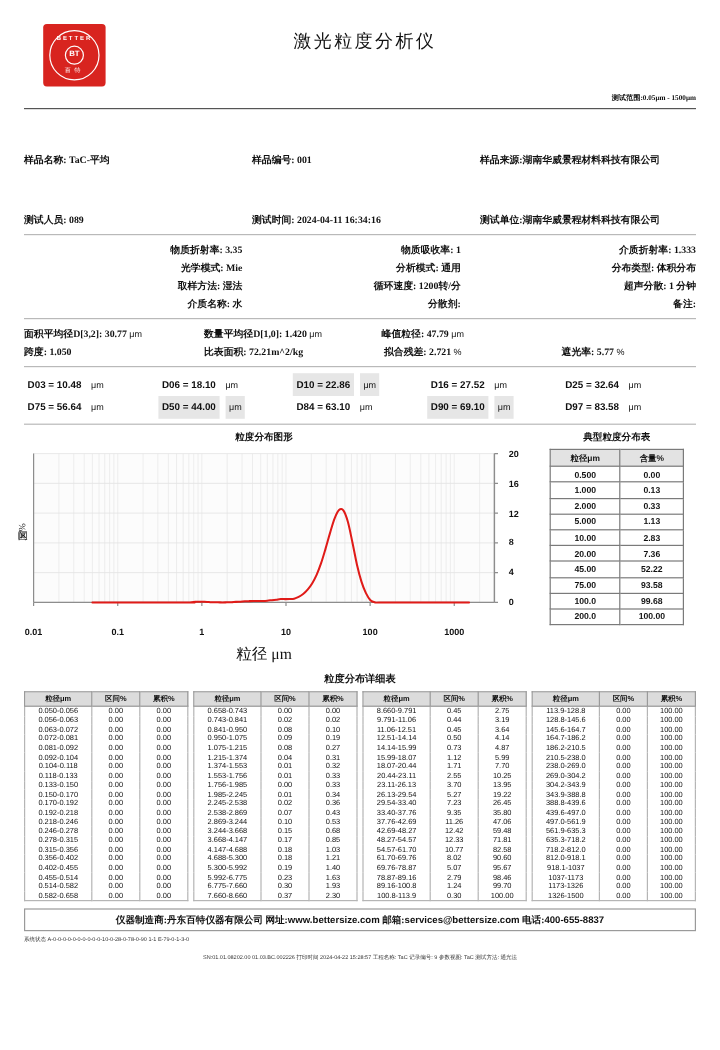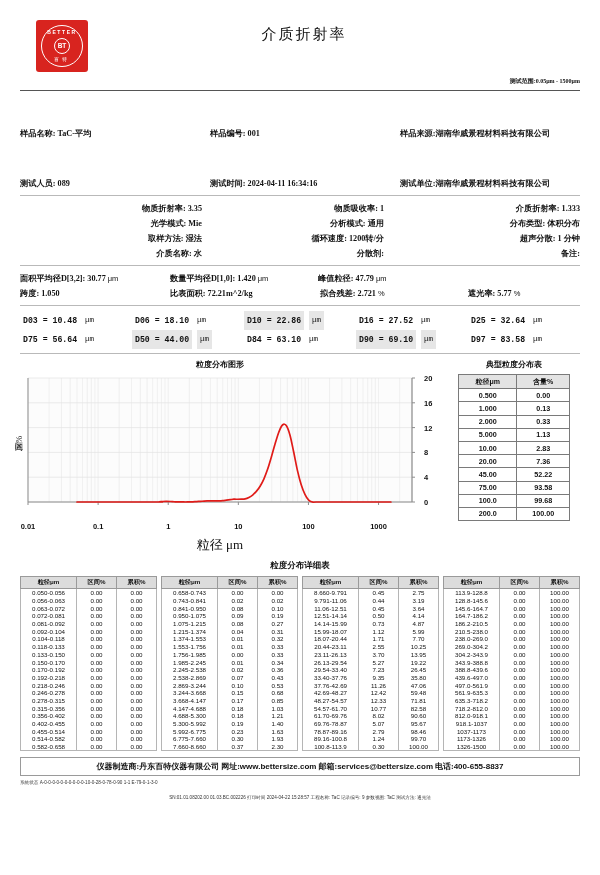--- a/index.html
+++ b/index.html
@@ -48,21 +48,21 @@
   .param-row { display:flex; font-size:8.2px; font-weight:bold; line-height:15px;text-align:right; }
   .p1 { width:182px; } .p2 { width:182px; } .p3 { flex:1; }
 
   
   .stat-row { display:flex; font-size:8.2px; font-weight:bold; line-height:15px; }
   .s1 { width:150px; } .s2 { width:150px; } .s3 { width:148px; } .s4 { flex:1; }
   .unit { font-family:"Liberation Sans",sans-serif; font-weight:normal; font-size:7.5px; }
 
   
   .d-row { display:flex; font-size:8.2px; font-weight:bold; line-height:17px;
-           font-family:Liberation Mono, monospace; }
+           font-family:Liberation Sans, sans-serif; }
   .d-cell { flex:1; display:flex; align-items:center; }
   .d-cell .lbl { display:inline-block; padding:1px 3px; }
   .d-cell.hl .lbl { background:#e6e6e6; }
   .d-cell .u { margin-left:5px; font-weight:normal; font-size:7.5px; }
   .d-cell.hl .u { background:#e6e6e6; padding:1px 3px; }
 
   
   .chart-wrap { display:flex; margin-top:1px; }
   .chart-box { width:400px; }
   .chart-title, .side-title { text-align:center; font-size:8px; font-weight:bold; margin-bottom:4px; }
@@ -115,21 +115,21 @@
 
   <div class="header">
     <div class="logo">
       <div class="ring">
         <div class="btext">BETTER</div>
         <div class="inner">BT</div>
         <div class="btext2">百特</div>
       </div>
     </div>
     <div class="titles">
-      <div class="t2">介质折射率</div>
+      <div class="t2">激光粒度分析仪</div>
     </div>
     <div class="range">测试范围:0.05μm - 1500μm</div>
   </div>
 
   <hr class="rule">
 
   <div>
     <div class="info-row">
       <div class="c1"><span>样品名称:</span> <span>TaC-平均</span></div>
       <div class="c2"><span>样品编号:</span> <span>001</span></div>

